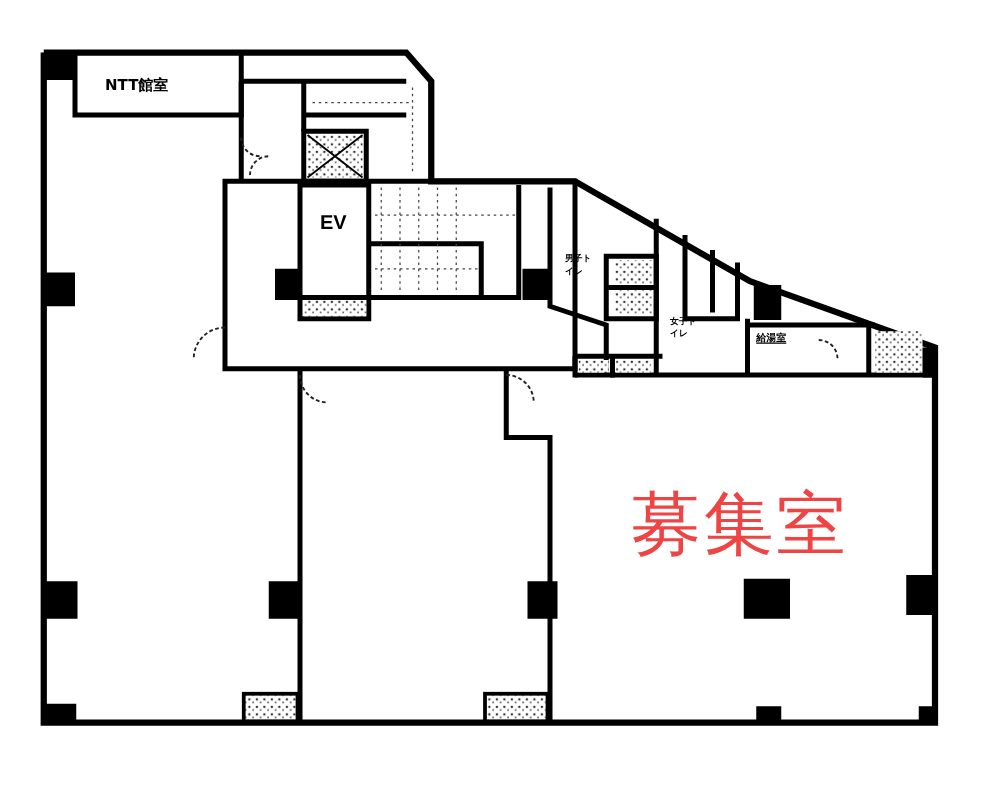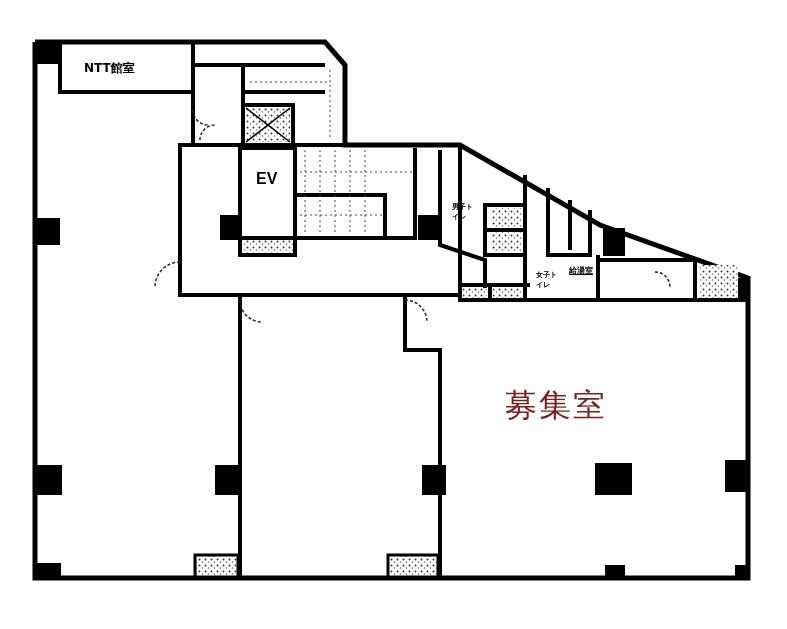--- a/index.html
+++ b/index.html
@@ -1,21 +1,21 @@
 <!DOCTYPE html>
 <html><head>
 <meta charset="utf-8">
 <style>
   html, body { margin: 0; padding: 0; background: #ffffff; }
   body { width: 787px; height: 629px; position: relative; overflow: hidden;
          font-family: "DejaVu Sans", sans-serif; }
   svg { position: absolute; left: 0; top: 0; }
   .lbl { position: absolute; color: #000000; font-weight: bold; white-space: nowrap; }
-  .main-lbl { position: absolute; color: #7f1d1d; font-family: Liberation Mono, monospace;
-              font-size: 32px; letter-spacing: 2px; line-height: 1; }
+  .main-lbl { position: absolute; color: #ef4444; font-family: Liberation Serif, serif;
+              font-size: 56px; letter-spacing: 2px; line-height: 1; }
 </style>
 </head>
 <body>
 
 <svg width="787" height="629" viewBox="0 0 787 629" xmlns="http://www.w3.org/2000/svg">
   <defs>
     <pattern id="hatch" width="6" height="6" patternUnits="userSpaceOnUse">
       <rect width="6" height="6" fill="#fff"></rect>
       <circle cx="1.5" cy="1.5" r="1" fill="#333"></circle>
       <circle cx="4.5" cy="4" r="0.8" fill="#666"></circle>
@@ -111,15 +111,15 @@
     <path d="M405,300 A22,22 0 0,1 427,322"></path>
     <path d="M193,110 A15,15 0 0,0 208,125"></path>
     <path d="M200,140 A15,15 0 0,1 215,125"></path>
     <path d="M655,272 A15,15 0 0,1 670,287"></path>
   </g>
 </svg>
 
 <div class="lbl" style="left:84px;top:60px;font-size:12px;">NTT館室</div>
 <div class="lbl" style="left:256px;top:170px;font-size:16px;font-family:Liberation Sans, sans-serif;">EV</div>
 <div class="lbl" style="left:452px;top:182px;font-size:7px;width:28px;white-space:normal;margin-top:20px;">男子トイレ</div>
-<div class="lbl" style="left:536px;top:270px;font-size:7px;width:28px;white-space:normal;">女子トイレ</div>
-<div class="lbl" style="left:569px;top:265px;font-size:8px;text-decoration:underline;">給湯室</div>
+<div class="lbl" style="left:536px;top:252px;font-size:7px;width:28px;white-space:normal;">女子トイレ</div>
+<div class="lbl" style="left:605px;top:265px;font-size:8px;text-decoration:underline;">給湯室</div>
 <div class="main-lbl" style="left:505px;top:392px;">募集室</div>
 
 </body></html>

